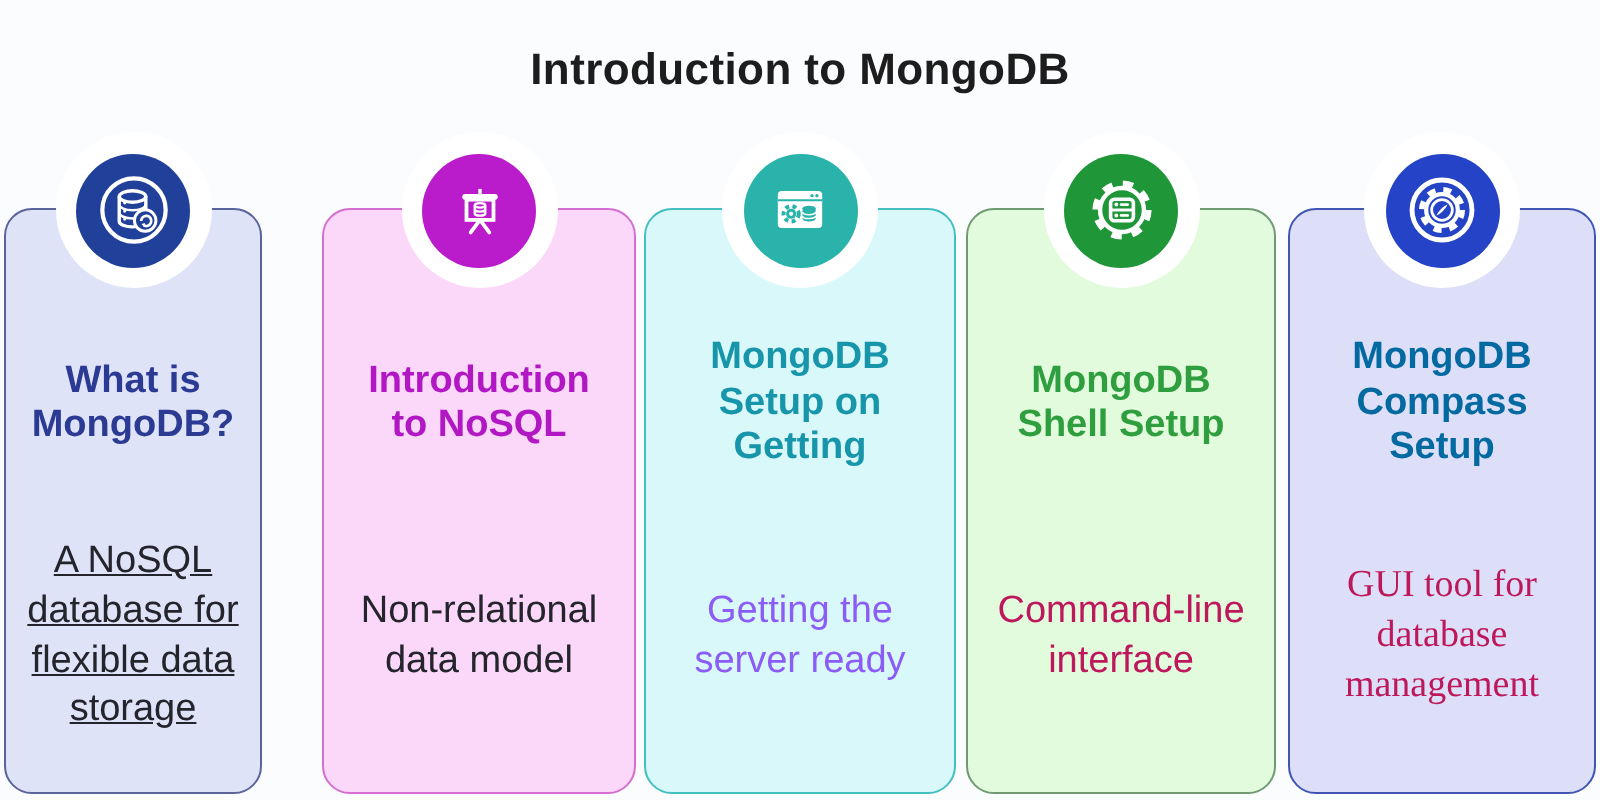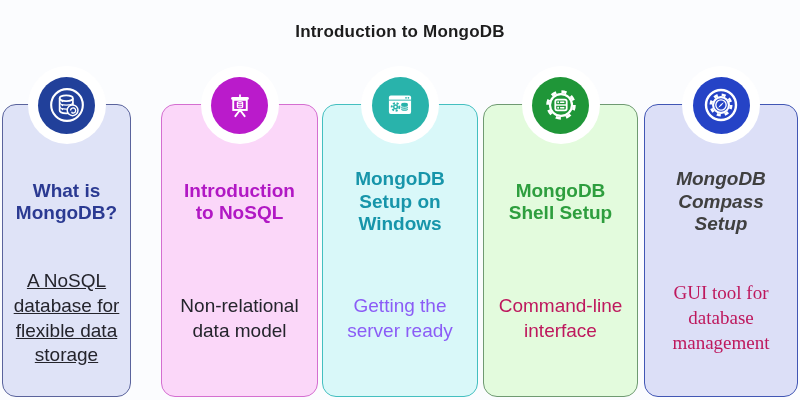--- a/index.html
+++ b/index.html
@@ -3,21 +3,21 @@
 <meta charset="utf-8">
 <style>
   html,body{margin:0;padding:0;}
   .canvas{
     position:relative;width:800px;height:400px;overflow:hidden;
     background:#fbfcfe;
     font-family:"Liberation Sans",sans-serif;
   }
   .page-title{
     position:absolute;top:22px;left:0;width:100%;
-    text-align:center;font-size:17px;font-weight:bold;color:#1d1d1d;
+    text-align:center;font-size:22px;font-weight:bold;color:#1d1d1d;
     letter-spacing:.2px;
   }
   .card{
     position:absolute;top:104px;height:293px;
     border:1.5px solid;border-radius:14px;box-sizing:border-box;
   }
   .card-1{left:2px;width:129px;}
   .card-2{left:161px;width:157px;}
   .card-3{left:322px;width:156px;}
   .card-4{left:483px;width:155px;}
@@ -106,21 +106,21 @@
           <circle cx="13.8" cy="19.8" r="3.6" fill="none" stroke="currentColor" stroke-width="1.9" stroke-dasharray="1.9 1.6"></circle>
           <circle cx="13.8" cy="19.8" r="2.4" fill="currentColor"></circle>
           <circle cx="13.8" cy="19.8" r="1" fill="#fff"></circle>
           <ellipse cx="22.3" cy="17.2" rx="3.1" ry="1.25" fill="currentColor"></ellipse>
           <path d="M19.2 17.2 v5 a3.1 1.25 0 0 0 6.2 0 v-5 z" fill="currentColor"></path>
           <path d="M19.2 19 a3.1 1.25 0 0 0 6.2 0 M19.2 20.8 a3.1 1.25 0 0 0 6.2 0" fill="none" stroke="#fff" stroke-width="0.7"></path>
         </svg>
       </div>
     </div>
     <div class="card-inner">
-      <div class="card-title" style="color: rgb(23, 149, 170);">MongoDB Setup on Windows</div>
+      <div class="card-title" style="color: rgb(23, 149, 170);">MongoDB Setup on Getting</div>
       <div class="card-desc" style="color: #8b5cf6;">Getting the server ready</div>
     </div>
   </div>
 
   <div class="card card-4" style="background: rgb(227, 251, 221); border-color: rgb(111, 154, 114);">
     <div class="icon-halo">
       <div class="icon-circle" style="background: rgb(31, 150, 56); color: rgb(31, 150, 56);">
         <svg viewBox="0 0 36 36">
           <circle cx="18" cy="18" r="12.6" fill="none" stroke="#fff" stroke-width="2.8" stroke-dasharray="4.9 5"></circle>
           <circle cx="18" cy="18" r="10.4" fill="none" stroke="#fff" stroke-width="2.1"></circle>
@@ -145,17 +145,17 @@
         <svg viewBox="0 0 36 36">
           <circle cx="18" cy="18" r="14.2" fill="none" stroke="#fff" stroke-width="2.3"></circle>
           <circle cx="18" cy="18" r="9.6" fill="none" stroke="#fff" stroke-width="2.6" stroke-dasharray="3.8 3.8"></circle>
           <circle cx="18" cy="18" r="7.5" fill="none" stroke="#fff" stroke-width="2"></circle>
           <circle cx="18" cy="18" r="4.9" fill="none" stroke="#fff" stroke-width="1.3"></circle>
           <path d="M15.4 20.6 C16.1 18.7 18.7 16.1 20.6 15.4 C19.9 17.3 17.3 19.9 15.4 20.6 Z" fill="#fff"></path>
         </svg>
       </div>
     </div>
     <div class="card-inner">
-      <div class="card-title" style="color: #404040; font-style: italic;">MongoDB Compass Setup</div>
+      <div class="card-title" style="color: #0369a1;">MongoDB Compass Setup</div>
       <div class="card-desc" style="color: #be185d; font-family: Liberation Serif, serif;">GUI tool for database management</div>
     </div>
   </div>
 </div>
 
 </body></html>

